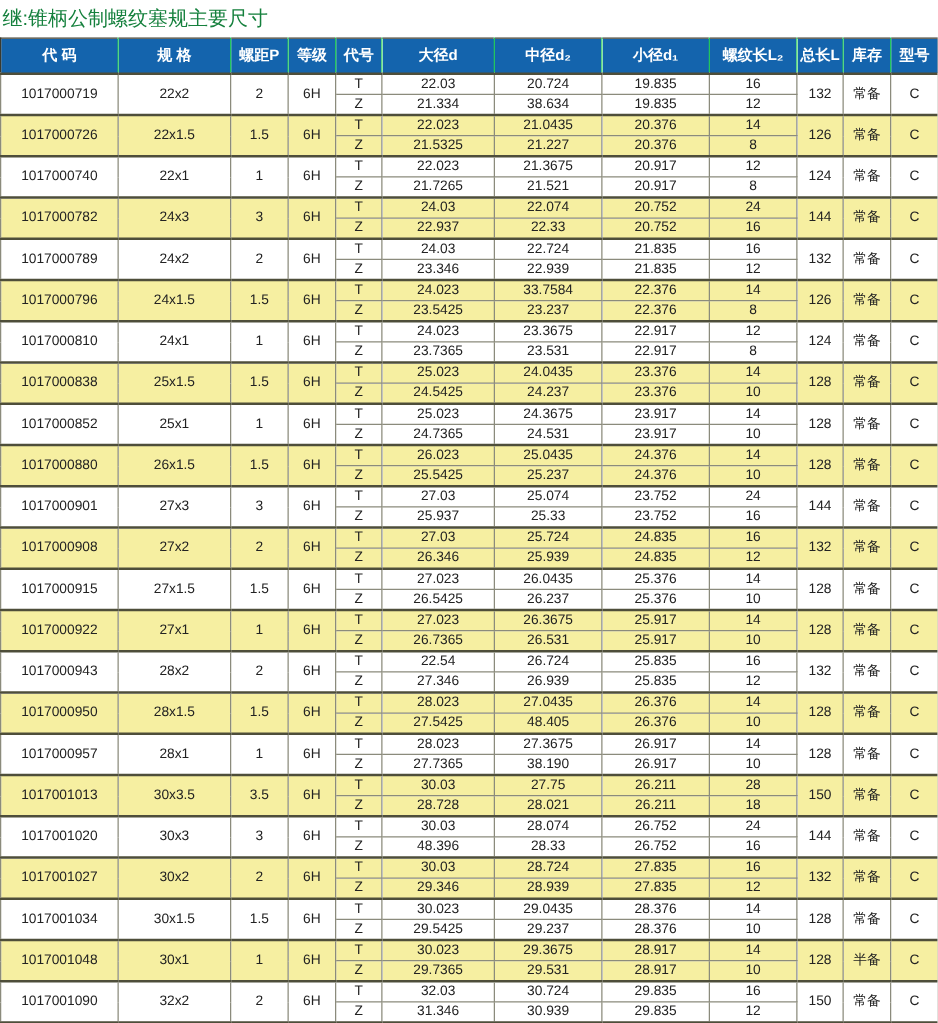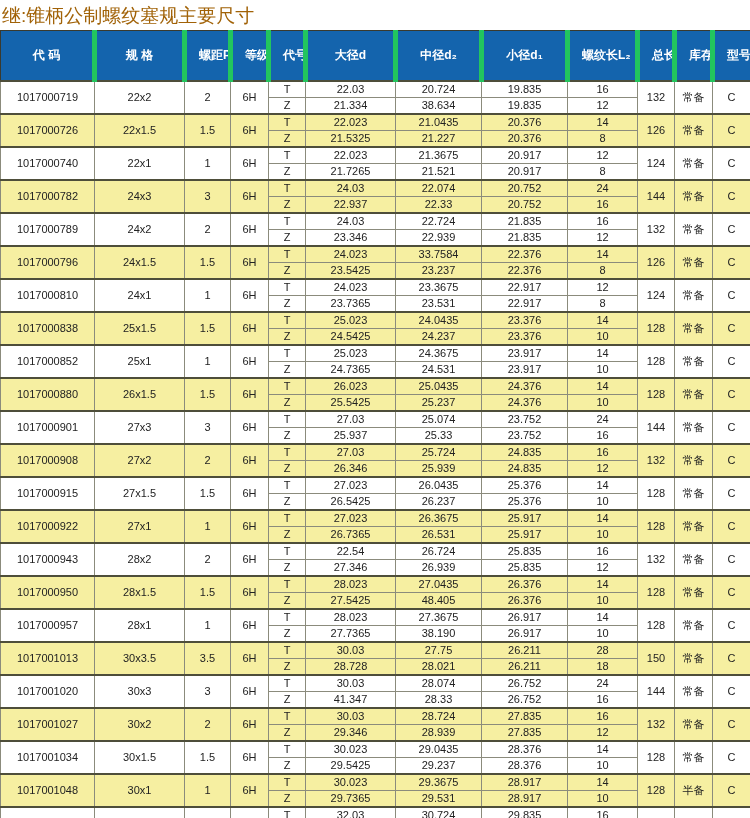--- a/index.html
+++ b/index.html
@@ -6,44 +6,44 @@
     margin: 0;
     padding: 0;
     background: #ffffff;
     width: 750px;
     font-family: "Liberation Sans", "DejaVu Sans", sans-serif;
   }
   .page {
     width: 750px;
   }
   .page-title {
-    font-size: 19px;
-    color: #a16207;
+    font-size: 16px;
+    color: #15803d;
     padding: 8px 0 6px 2px;
     line-height: 16px;
   }
   table.spec-table {
     width: 750px;
     border-collapse: collapse;
     table-layout: fixed;
     border: 1px solid #3a3a2e;
   }
   table.spec-table th {
     background: var(--header-bg, #1464ad);
     color: var(--header-text, #ffffff);
     font-size: 12px;
     font-weight: bold;
     height: 25px;
-    padding: 12px;
+    padding: 1px;
     text-align: center;
     overflow: hidden;
     white-space: nowrap;
   }
   table.spec-table th + th {
-    border-left: 5px solid #22c55e;
+    border-left: 1px solid #22c55e;
   }
   table.spec-table thead tr {
     border-bottom: 1px solid #3a3a2e;
   }
   table.spec-table td {
     border: 1px solid #8b8b7c;
     font-size: 11px;
     color: #222222;
     text-align: center;
     height: 15px;
@@ -504,21 +504,21 @@
       <td>30.03</td>
       <td>28.074</td>
       <td>26.752</td>
       <td>24</td>
       <td rowspan="2">144</td>
       <td rowspan="2">常备</td>
       <td rowspan="2">C</td>
     </tr>
     <tr class="row-z">
       <td>Z</td>
-      <td>41.347</td>
+      <td>48.396</td>
       <td>28.33</td>
       <td>26.752</td>
       <td>16</td>
     </tr>
 
     <tr class="row-t alt">
       <td rowspan="2">1017001027</td>
       <td rowspan="2">30x2</td>
       <td rowspan="2">2</td>
       <td rowspan="2">6H</td>

